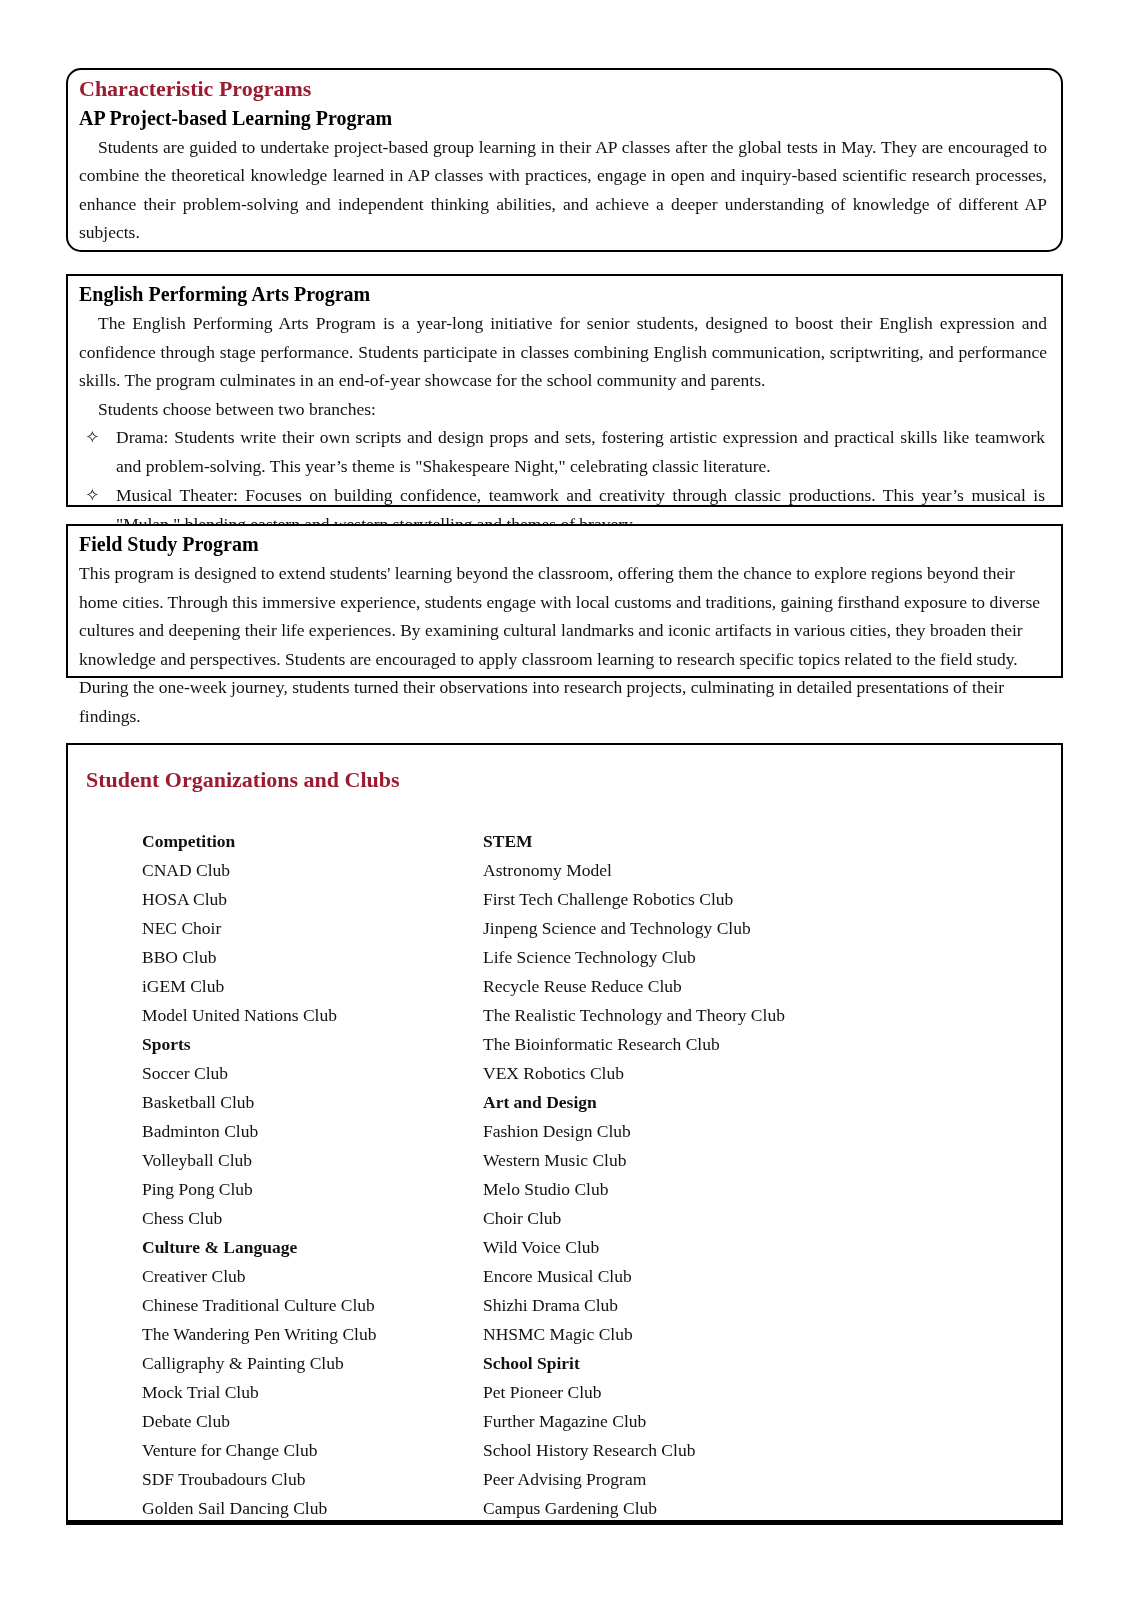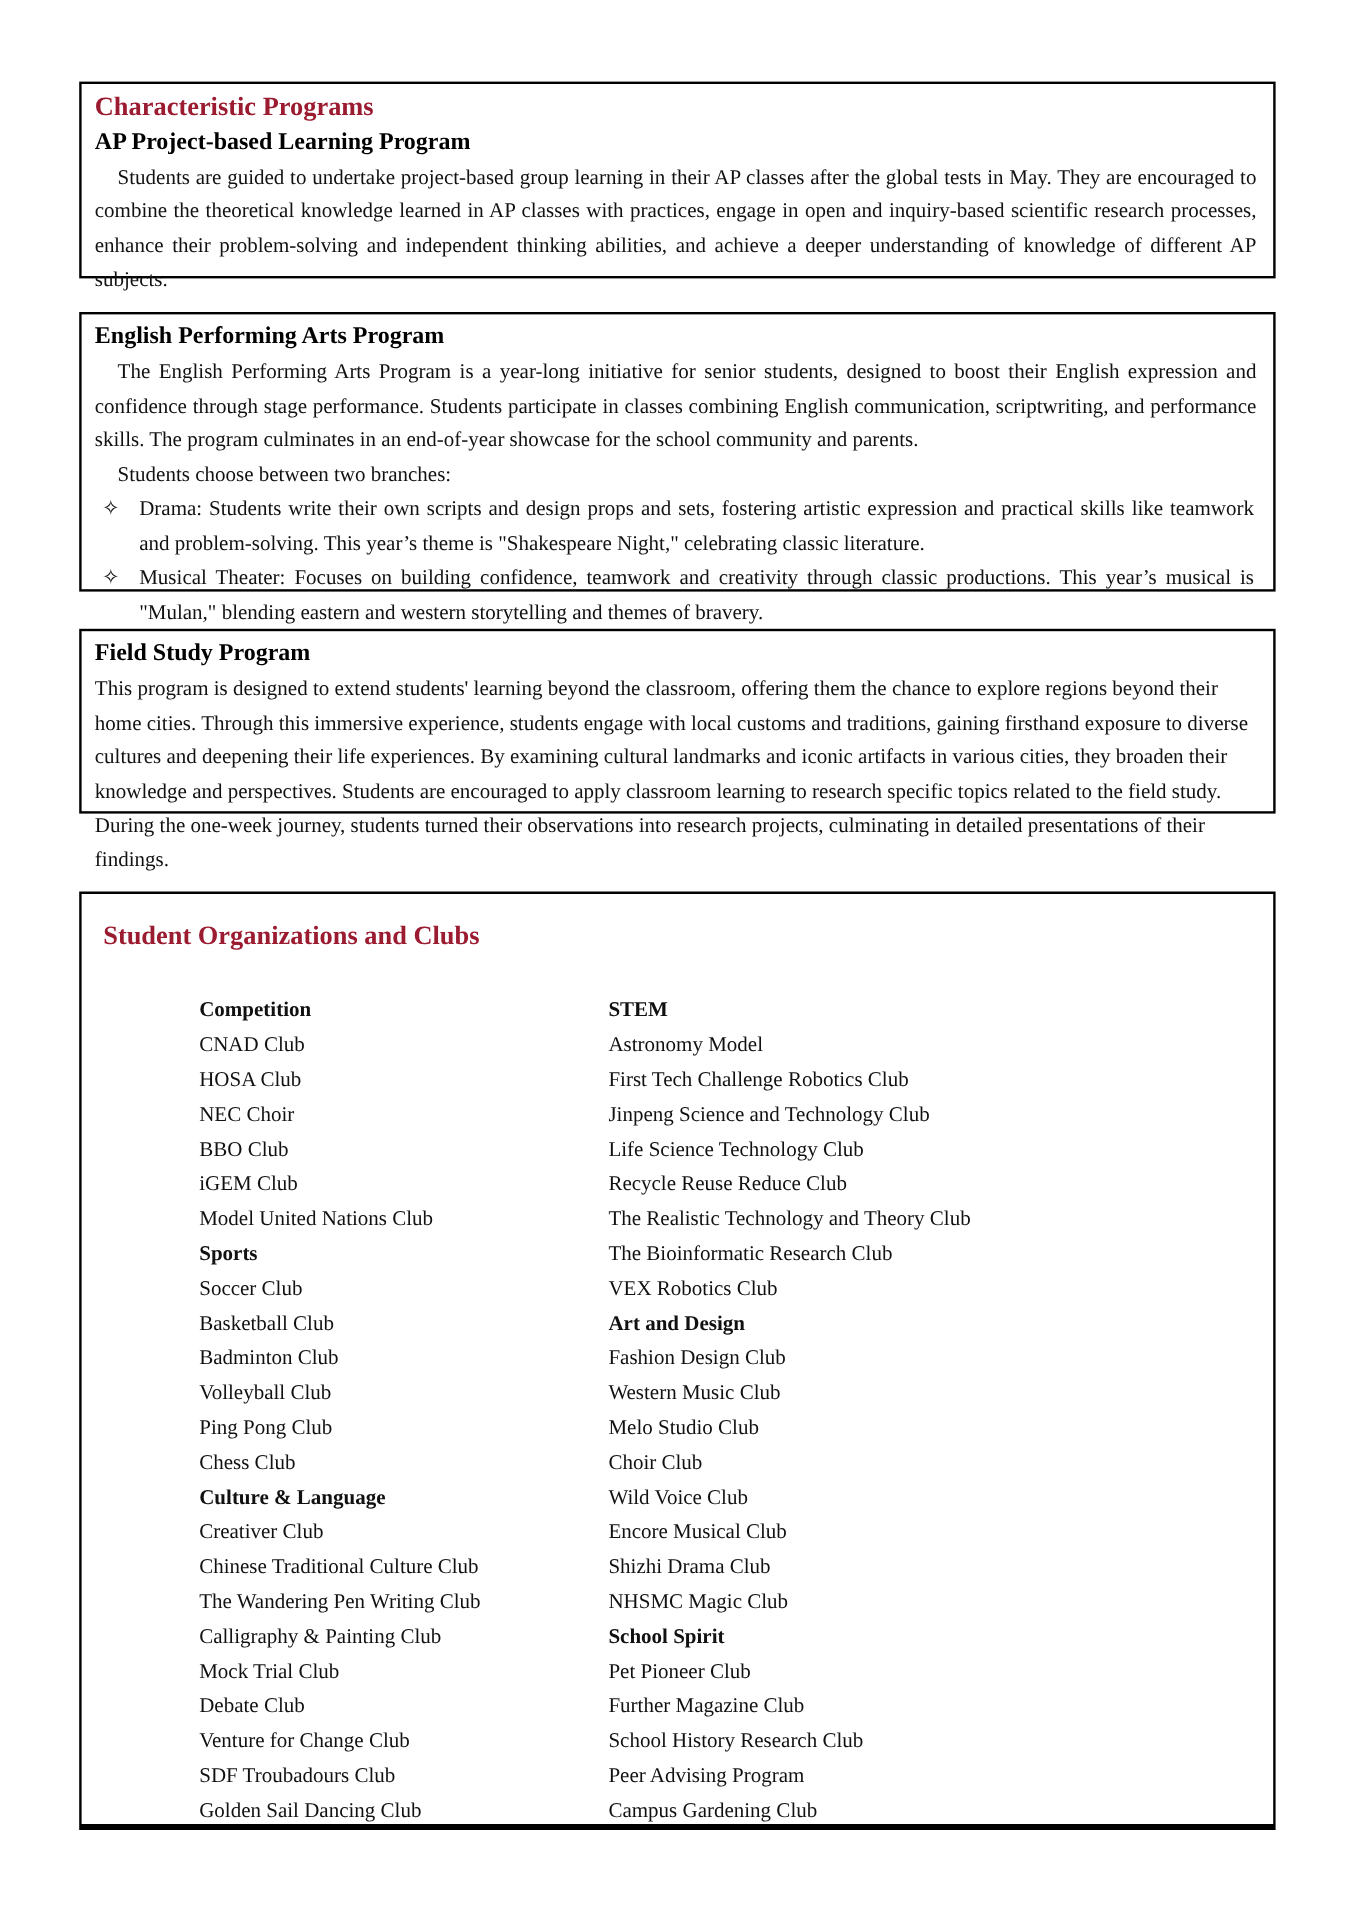--- a/index.html
+++ b/index.html
@@ -14,22 +14,22 @@
     overflow: hidden;
   }
   .box {
     position: absolute;
     left: 66px;
     width: 997px;
     border: 2px solid #000000;
     background: #ffffff;
     padding: 4px 14px 6px 11px;
   }
-  #box-characteristic { top: 68px;  height: 164px; }
-  #box-performing     { top: 260px; height: 233px; }
+  #box-characteristic { top: 68px;  height: 184px; border-radius: 15px; }
+  #box-performing     { top: 274px; height: 233px; }
   #box-field          { top: 524px; height: 154px; }
   #box-clubs          { top: 743px; height: 782px; border-bottom-width: 5px; padding-top: 20px; padding-left: 18px; }
 
   .red-title {
     color: #9b1b30;
     font-weight: bold;
     font-size: 22px;
     line-height: 1.35;
   }
   .prog-heading {
@@ -57,21 +57,21 @@
     flex: 1 1 auto;
     font-size: 17.5px;
     line-height: 29px;
     text-align: justify;
     padding-right: 2px;
   }
 
   .clubs-grid {
     display: grid;
     grid-template-columns: 341px auto;
-    margin-left: 80px;
+    margin-left: 56px;
     margin-top: 32px;
   }
   .club-row {
     font-size: 17.5px;
     line-height: 29px;
     white-space: nowrap;
   }
   .club-row.bold { font-weight: bold; }
 </style>
 </head>

